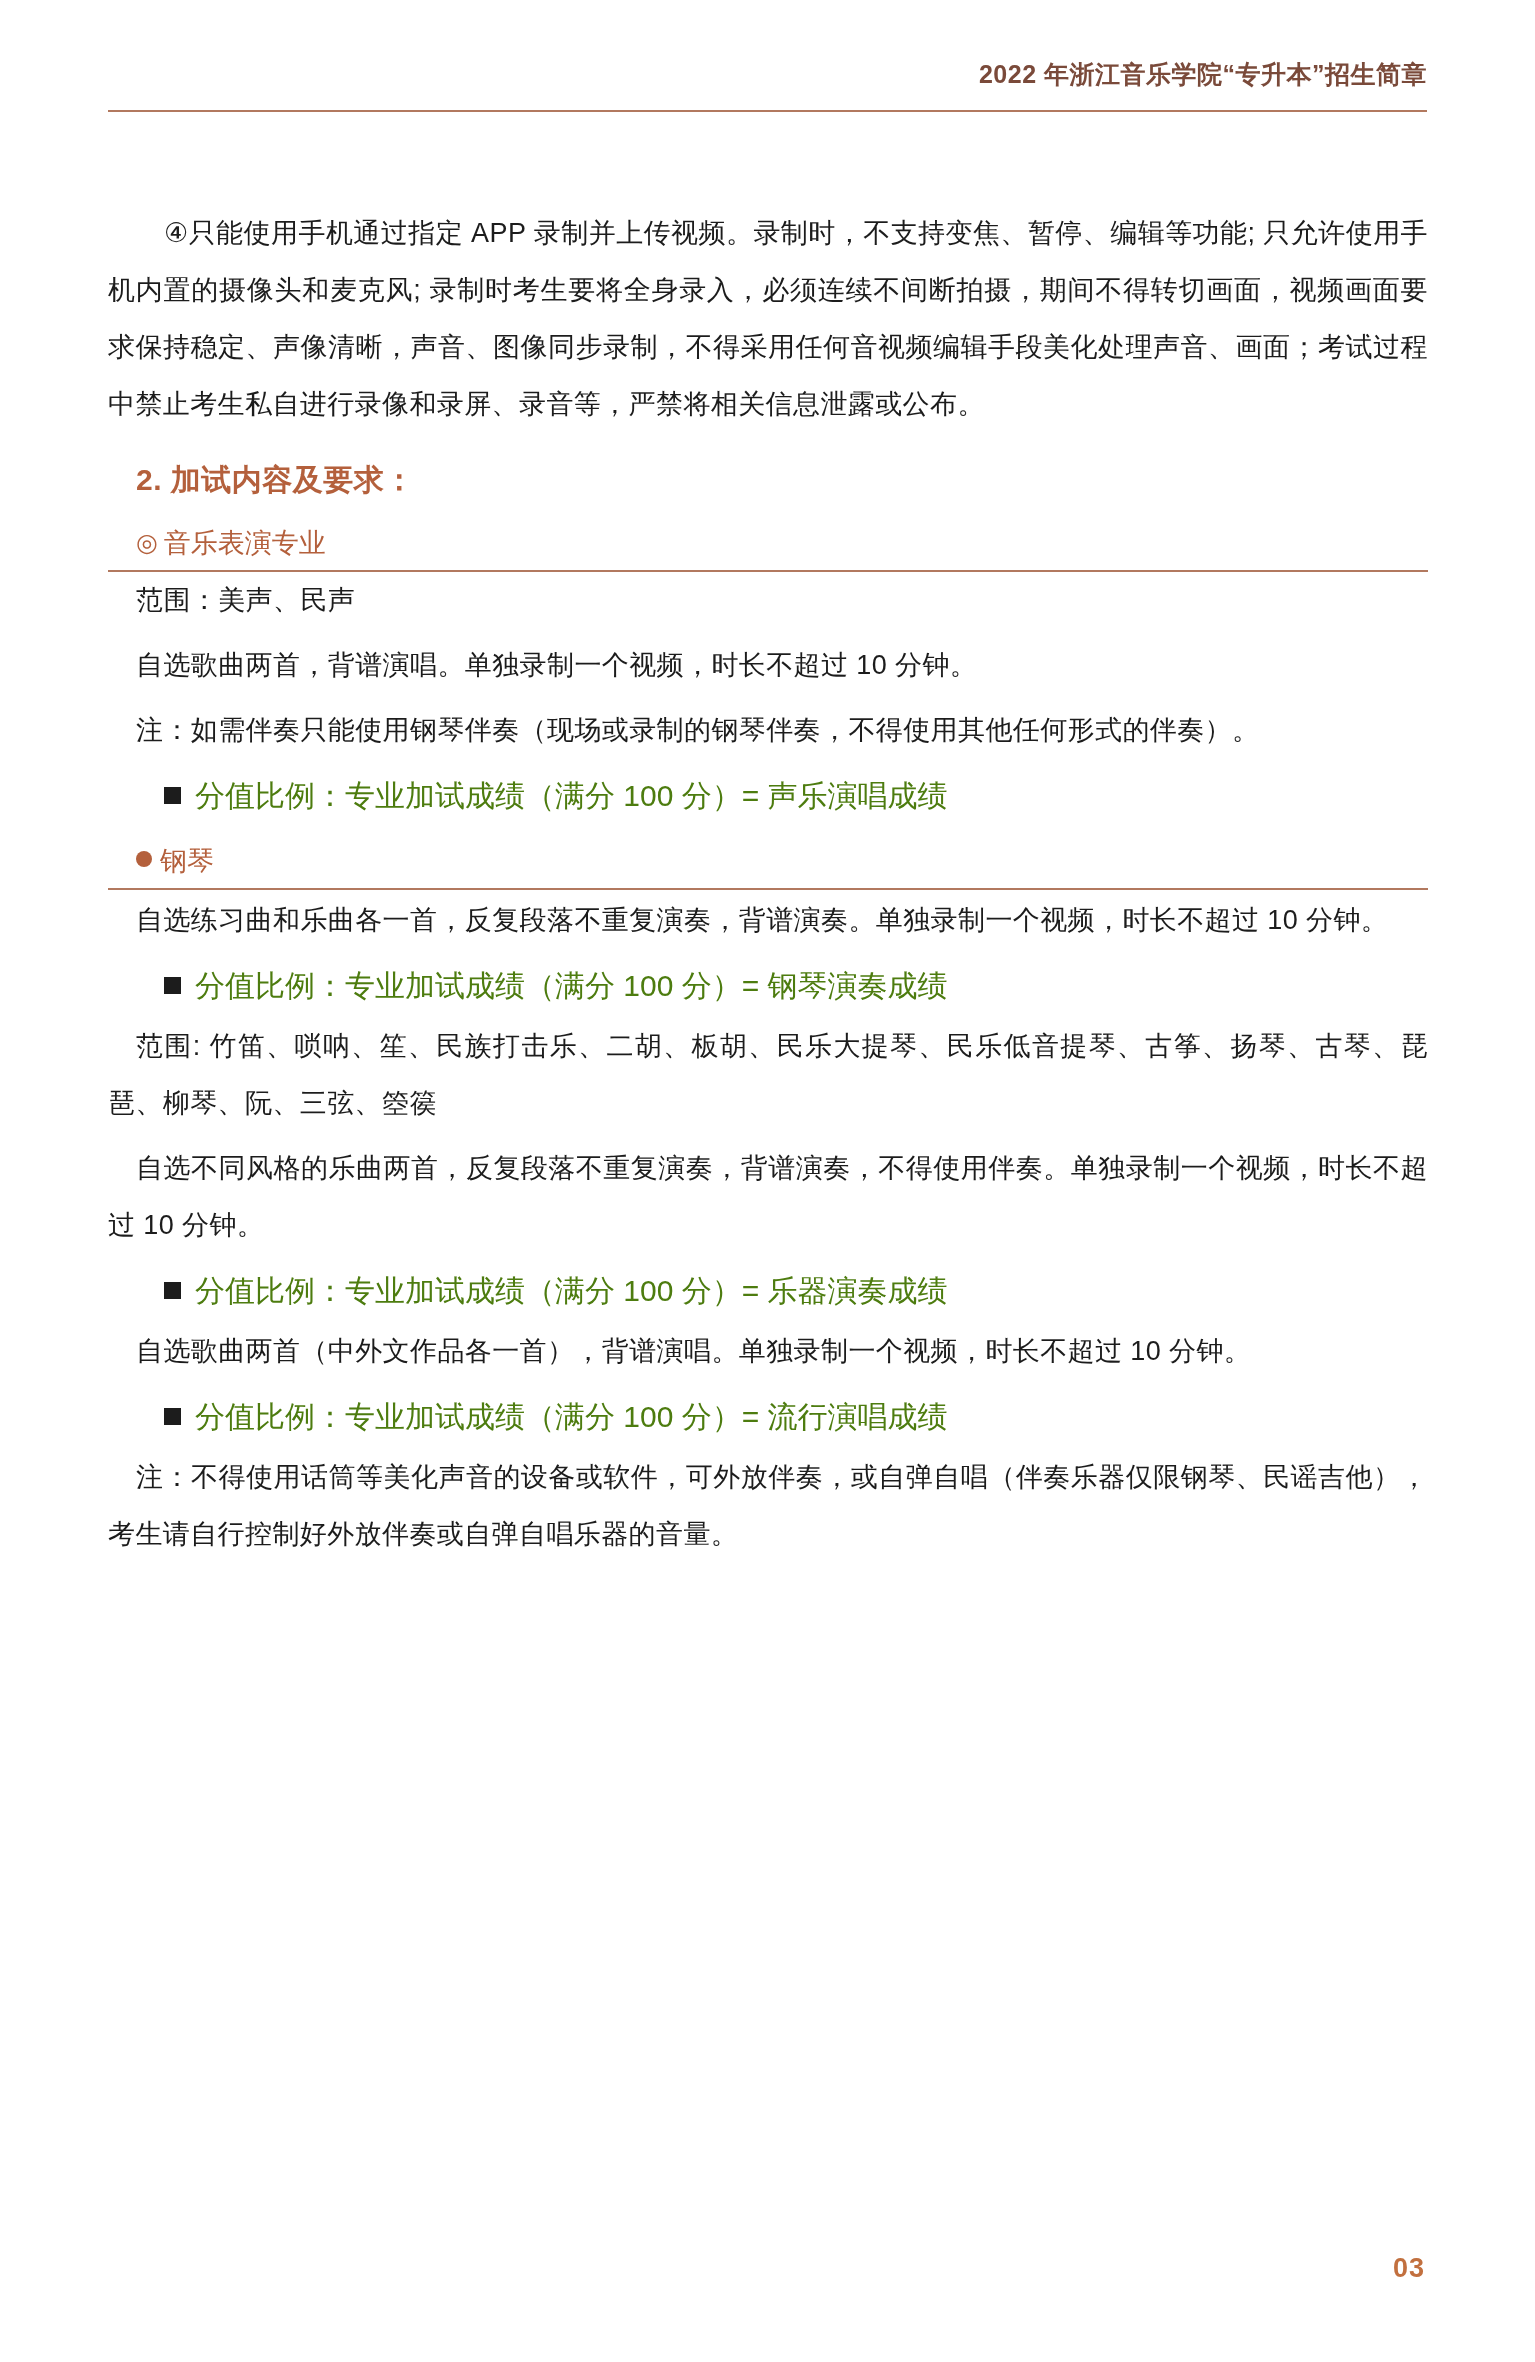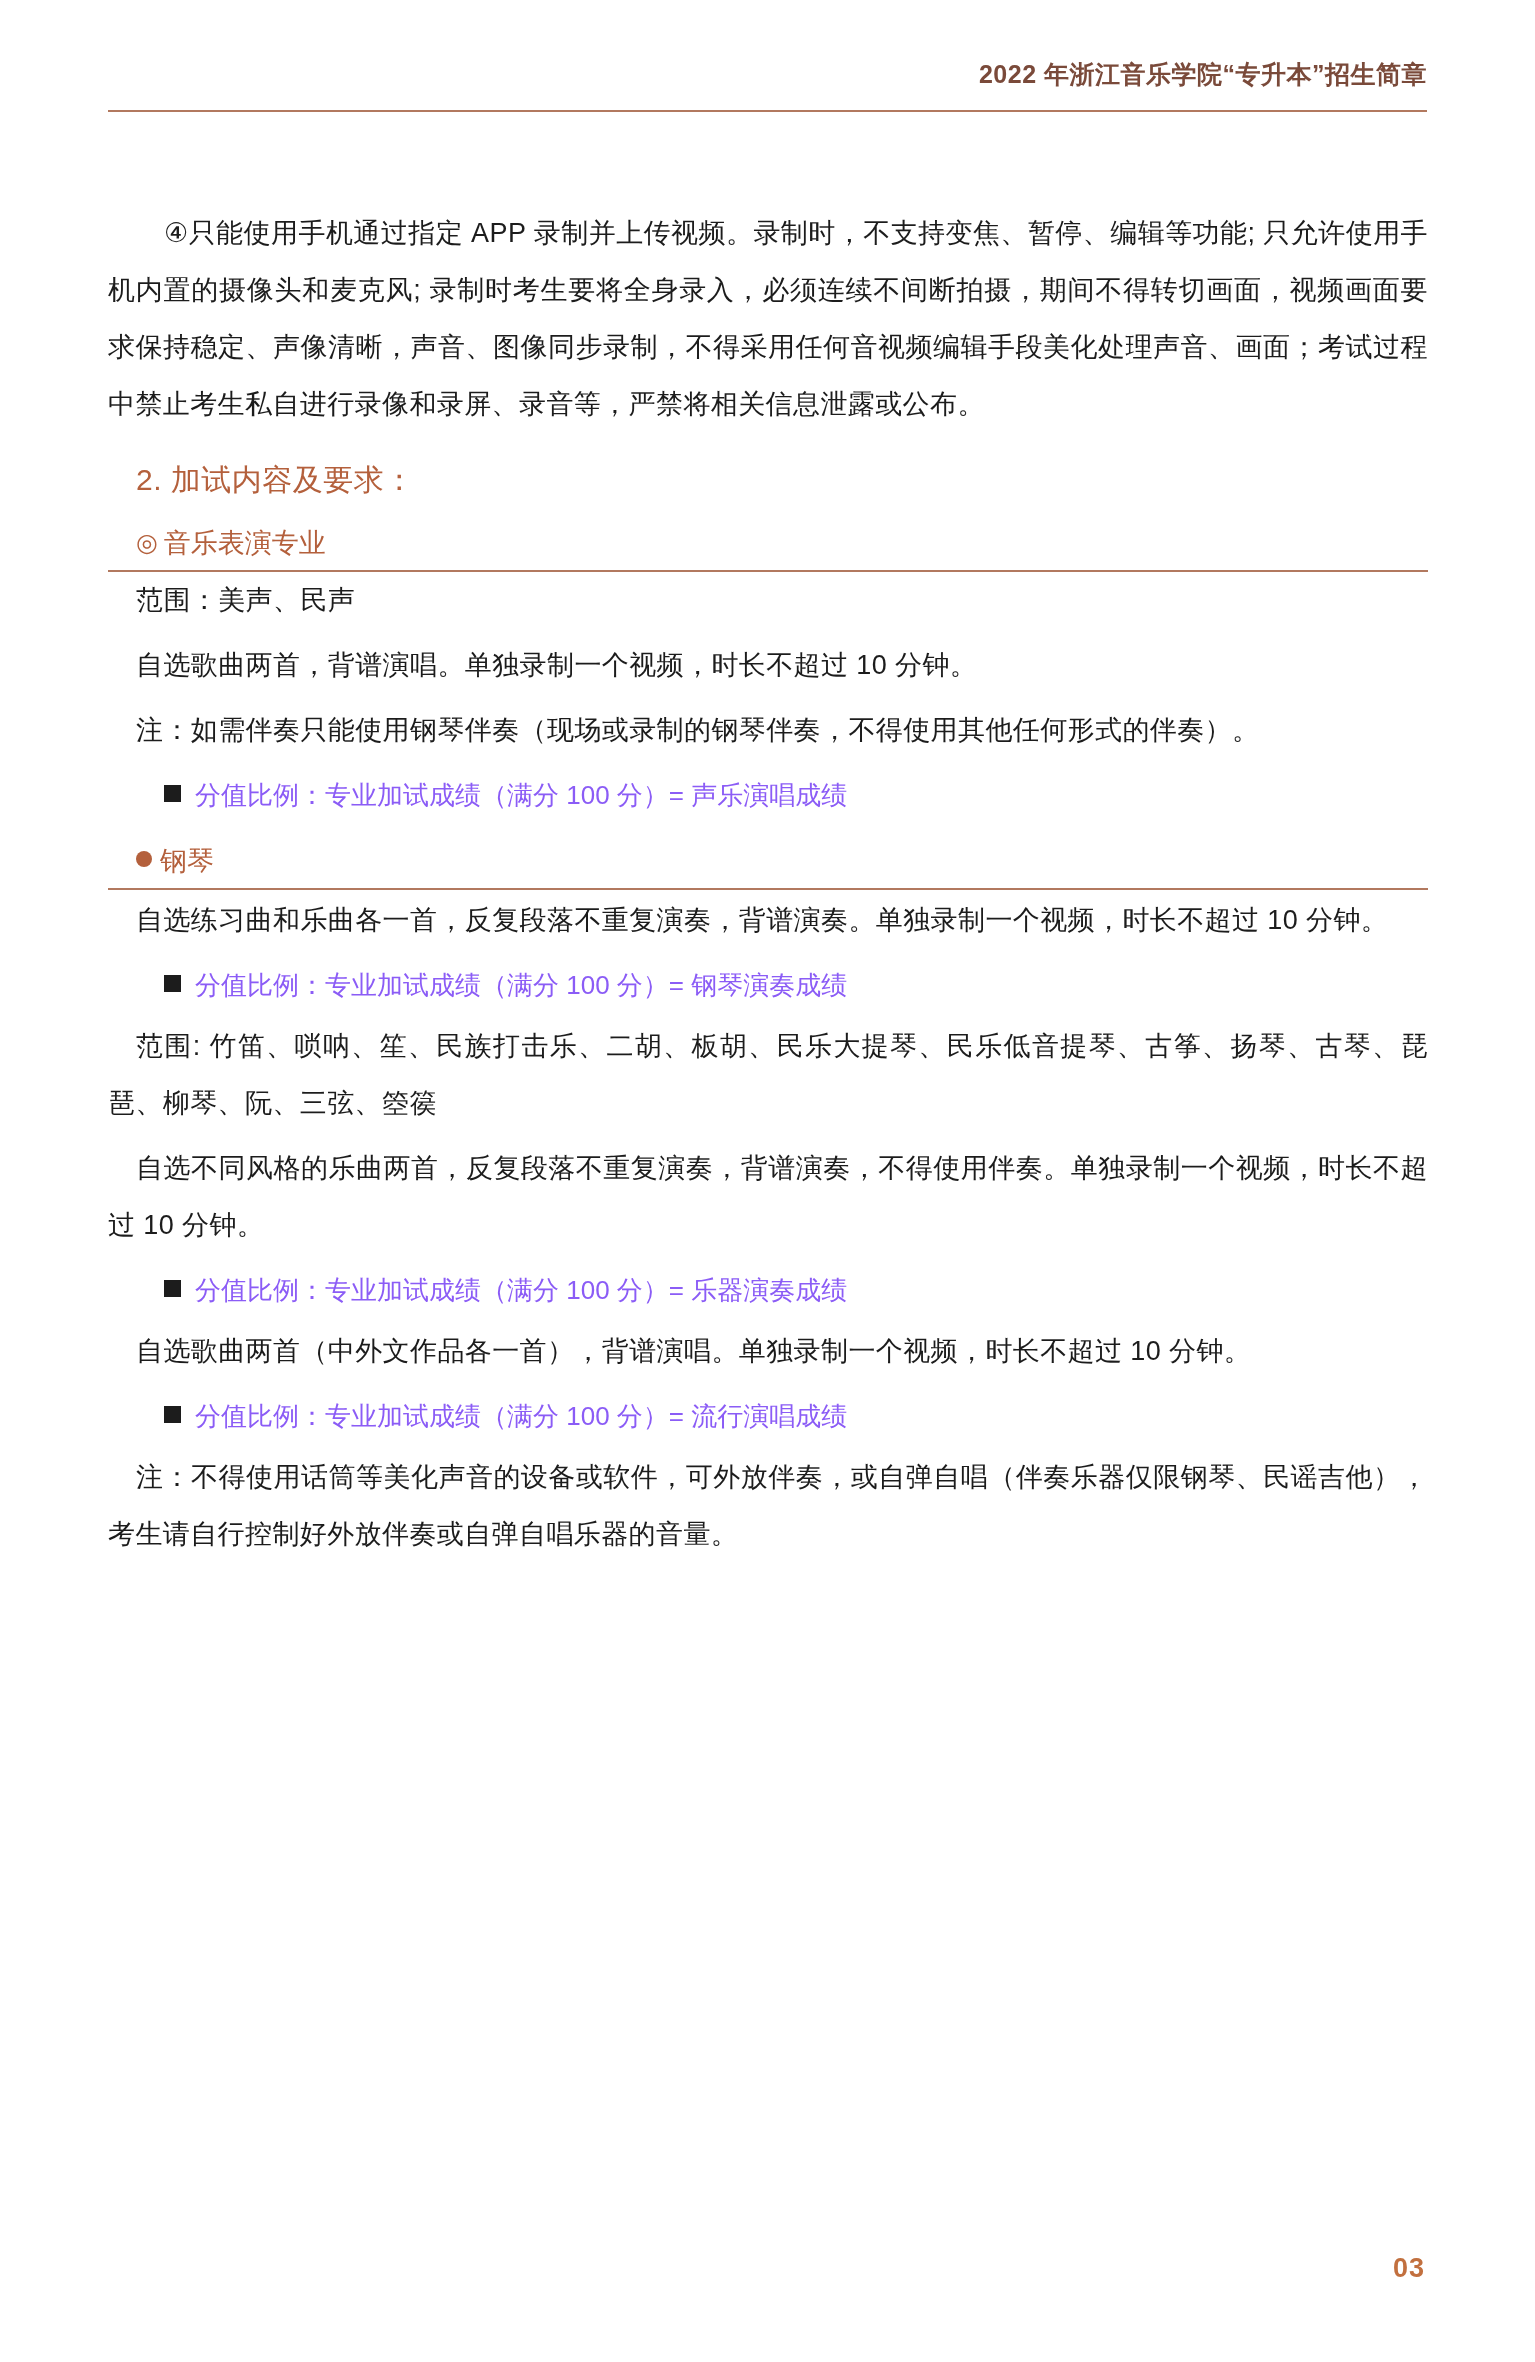--- a/index.html
+++ b/index.html
@@ -67,21 +67,21 @@
   p.indent {
     text-indent: 56px;
   }
   p.indent-half {
     text-indent: 28px;
   }
 
   
   .section-title {
     font-size: 30px;
-    font-weight: normal;
+    font-weight: bold;
     color: #b4603c;
     line-height: 58px;
     margin: 18px 0 4px 0;
     padding-left: 28px;
     letter-spacing: 0.5px;
   }
 
   
   .major-head {
     position: relative;
@@ -122,23 +122,23 @@
   .bullet-ring {
     display: inline-block;
     margin-right: 6px;
     font-size: 25px;
     color: #b4603c;
     vertical-align: 1px;
   }
 
   
   .score-line {
-    font-size: 26px;
+    font-size: 30px;
     line-height: 57px;
-    color: #8b5cf6;
+    color: #4d7c0f;
     padding-left: 56px;
     margin: 0 0 4px 0;
   }
   .bullet-square {
     display: inline-block;
     width: 17px;
     height: 17px;
     background: #1c1c1c;
     margin-right: 14px;
     vertical-align: 2px;

